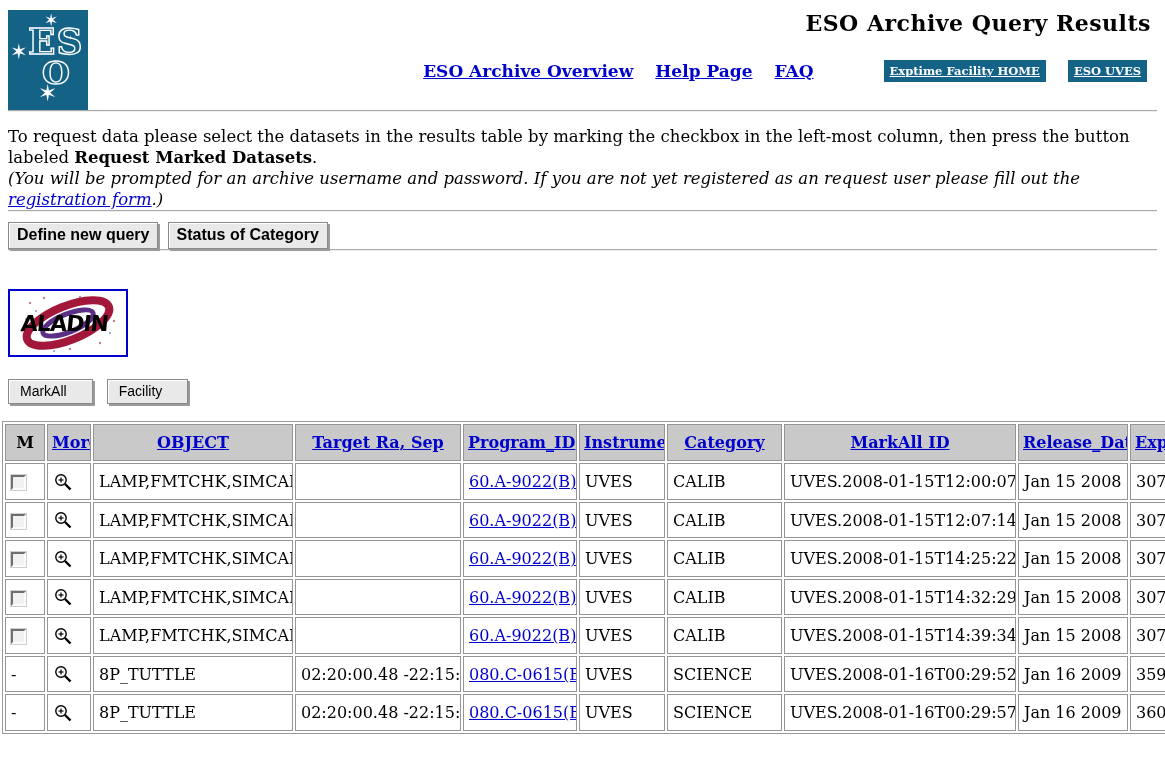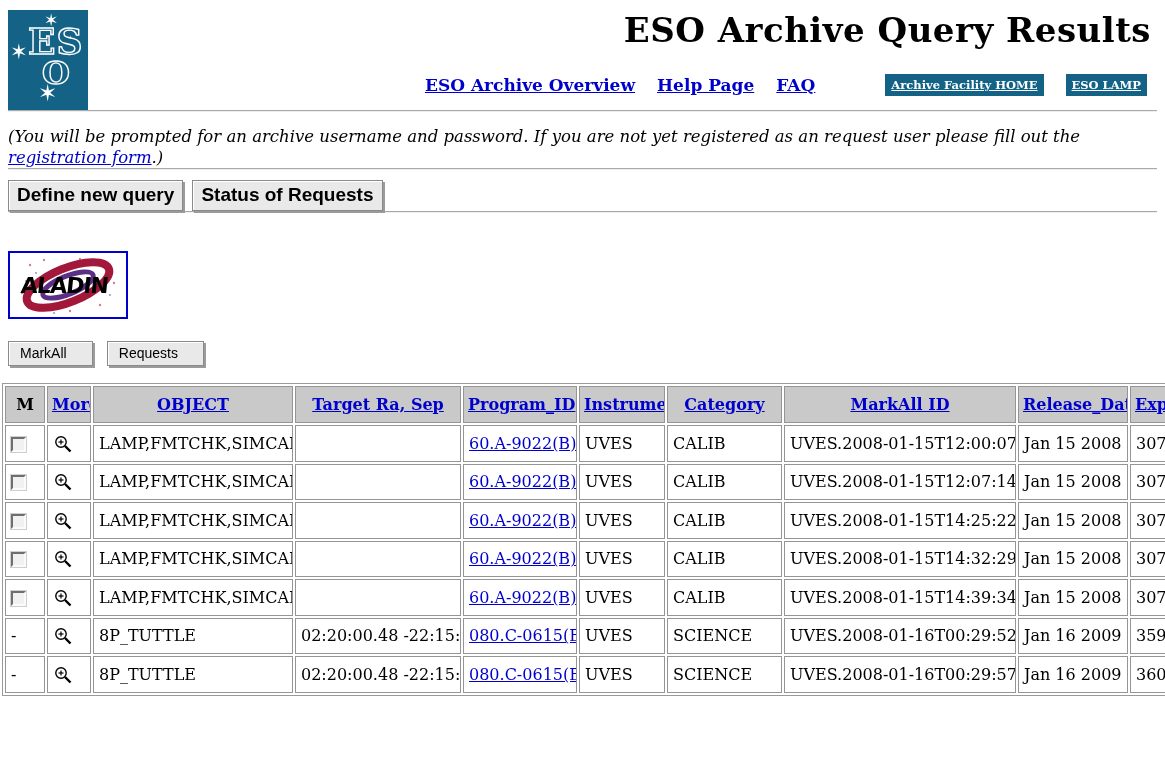--- a/index.html
+++ b/index.html
@@ -30,21 +30,21 @@
     font-weight: bold; color: #156287;
     -webkit-text-stroke: 1.4px #ffffff;
     text-stroke: 1.4px #ffffff;
   }
   .letters .es { font-size: 36px; letter-spacing: 1px; }
   .letters .o  { font-size: 32px; margin: -8px 0 0 14px; }
 
   .page-title {
     margin: 2px 6px 15px 0;
     text-align: right;
-    font-size: 34px; font-weight: bold;
+    font-size: 22px; font-weight: bold;
     letter-spacing: 0.5px;
   }
   .nav-row {
     margin-top: 24px;
     display: flex; justify-content: flex-end; align-items: center;
     gap: 22px;
     font-size: 17px; font-weight: bold;
     padding-right: 10px;
   }
   a { color: #0000cc; }
@@ -80,21 +80,21 @@
     font-family: "Liberation Sans", "DejaVu Sans", sans-serif;
     font-size: 14px;
     background: #e9e9e9;
     color: #000;
     padding: 3px 25px 4px 11px;
     border: 1px solid #8a8a8a;
     box-shadow: 2px 2px 0 #9b9b9b, inset 1px 1px 0 #ffffff;
     cursor: pointer;
     margin-right: 9px;
   }
-  .btn-bold { font-weight: bold; font-size: 19px; padding: 3px 8px 4px 8px; margin-right: 4px; }
+  .btn-bold { font-weight: bold; font-size: 16px; padding: 3px 8px 4px 8px; margin-right: 4px; }
   .btn-row { margin-top: 10px; }
   .btn-row-marks { margin-top: 20px; }
   .btn-row-request { margin-top: 17px; }
 
   
   .aladin-wrap { margin-top: 38px; }
   .aladin {
     display: inline-block;
     width: 120px; height: 68px;
     border: 2px solid #0000cc;
@@ -176,36 +176,37 @@
       </div>
     </div>
 
     <h1 class="page-title">ESO Archive Query Results</h1>
 
     <div class="nav-row">
       <a href="#">ESO Archive Overview</a>
       <a href="#">Help Page</a>
       <a href="#">FAQ</a>
       <span class="spacer"></span>
-      <span class="home-btn"><span>Archive Facility HOME</span></span>
-      <span class="home-btn"><span>ESO LAMP</span></span>
+      <span class="home-btn"><span>Exptime Facility HOME</span></span>
+      <span class="home-btn"><span>ESO UVES</span></span>
     </div>
   </div>
 
   <hr class="rule rule-1">
 
   <div class="intro">
+    <div><span>To request data please select the datasets in the results table by marking the checkbox in the left-most column, then press the button labeled </span><b>Request Marked Datasets</b><span>.</span></div>
     <div class="note"><span>(You will be prompted for an archive username and password. If you are not yet registered as an request user please fill out the </span><a href="#">registration form</a><span>.)</span></div>
   </div>
 
   <hr class="rule rule-2">
 
   <div class="btn-row">
     <button class="btn btn-bold">Define new query</button>
-    <button class="btn btn-bold">Status of Requests</button>
+    <button class="btn btn-bold">Status of Category</button>
   </div>
 
   <hr class="rule rule-3">
 
   <div class="aladin-wrap">
     <span class="aladin">
       <svg width="116" height="64" viewBox="0 0 116 64">
         <g transform="rotate(-22 58 32)">
           <ellipse cx="58" cy="32" rx="44" ry="17" fill="none" stroke="#a2173a" stroke-width="8"></ellipse>
           <ellipse cx="58" cy="32" rx="27" ry="9" fill="none" stroke="#5c2f86" stroke-width="5"></ellipse>
@@ -228,21 +229,21 @@
           <circle cx="44" cy="60" r="1.1"></circle>
             <circle cx="16" cy="28" r="1.1"></circle>
         </g>
         <text x="58" y="40" text-anchor="middle" font-family="DejaVu Sans, sans-serif" font-size="22" font-weight="bold" fill="#000000" transform="skewX(-6)" letter-spacing="-1">ALADIN</text>
       </svg>
     </span>
   </div>
 
   <div class="btn-row-marks">
     <button class="btn">MarkAll</button>
-    <button class="btn">Requests</button>
+    <button class="btn">Facility</button>
   </div>
 
   <div class="results-wrap">
     <table class="results">
       <colgroup>
         <col class="w-m">
           <col class="w-more">
           <col class="w-object">
           <col class="w-target">
         <col class="w-program">

